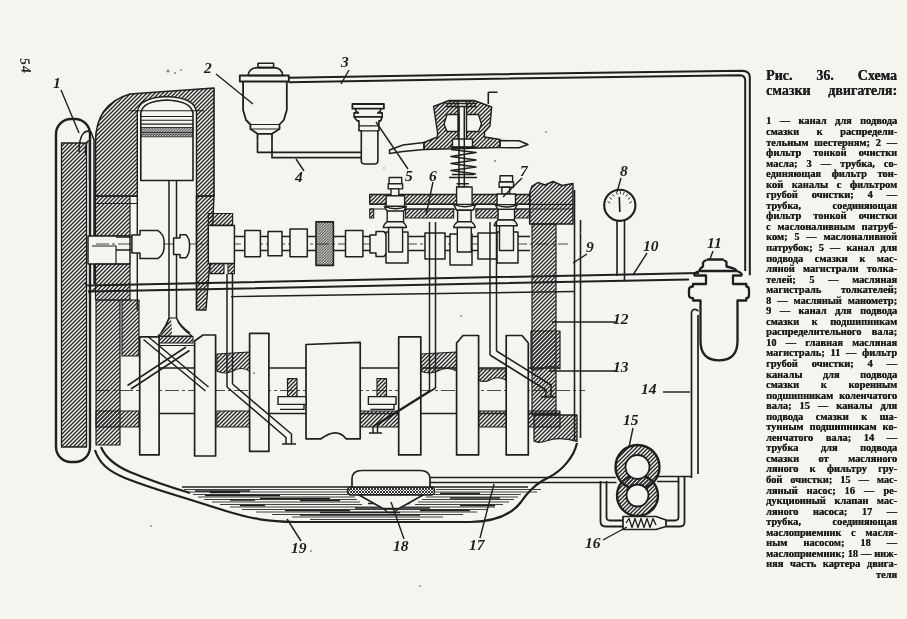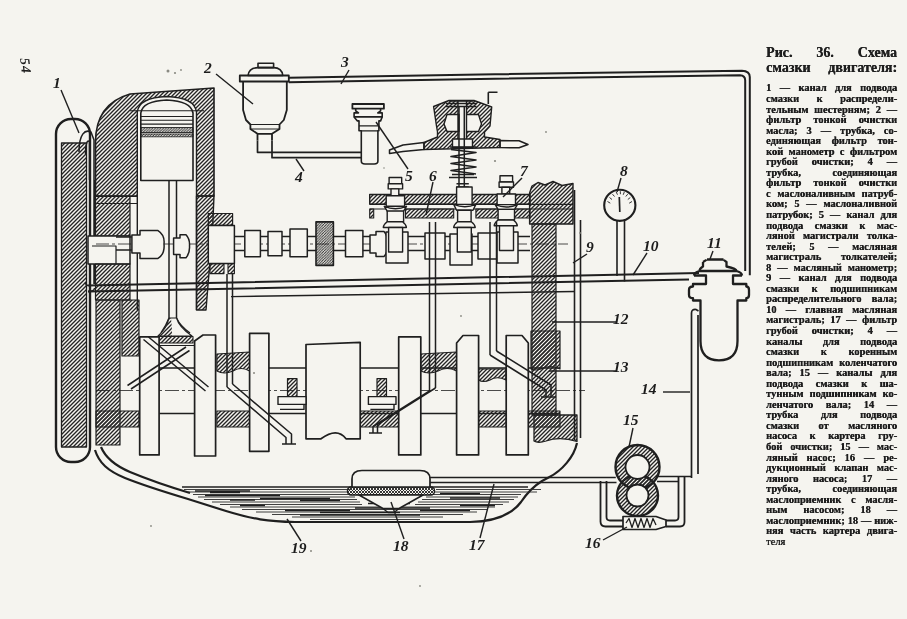--- a/index.html
+++ b/index.html
@@ -1,20 +1,20 @@
 <!DOCTYPE html>
 <html><head><meta charset="utf-8">
 <style>
 html,body{margin:0;padding:0;width:907px;height:619px;background:#f5f4ef;overflow:hidden}
 #page{position:relative;width:907px;height:619px;font-family:"Liberation Serif",serif;color:#1e1e1e}
-#cap{position:absolute;left:766px;top:45px;width:131px;text-shadow:0.35px 0 0 #1e1e1e}
+#cap{position:absolute;left:766px;top:68px;width:131px;text-shadow:0.35px 0 0 #1e1e1e}
 .t{font-size:14px;line-height:15.2px;font-weight:bold;text-align:justify;text-align-last:justify}
 .l{font-size:10.4px;line-height:10.55px;font-weight:bold;text-align:justify;text-align-last:justify}
-.lc{font-size:10.4px;line-height:10.55px;font-weight:normal;text-align:left}
-#body{margin-top:8px}
+.lc{font-size:10.4px;line-height:10.55px;font-weight:bold;text-align:right}
+#body{margin-top:18px}
 #pn{position:absolute;left:17px;top:58px;font-size:14px;font-style:italic;font-weight:bold;transform:rotate(83deg);transform-origin:center;letter-spacing:1px}
 svg{position:absolute;left:0;top:0}
 </style></head><body>
 <div id="page">
 
 <div id="pn">54</div>
 
 <svg width="907" height="619" viewBox="0 0 907 619">
 <defs>
 <pattern id="h" patternUnits="userSpaceOnUse" width="4" height="4">
@@ -383,48 +383,48 @@
 <div id="cap">
 <div class="t">Рис.&nbsp;&nbsp;36.&nbsp;&nbsp;Схема</div>
 <div class="t">смазки двигателя:</div>
 <div id="body">
 <div class="l">1 — канал для подвода</div>
 <div class="l">смазки к распредели-</div>
 <div class="l">тельным шестерням; 2 —</div>
 <div class="l">фильтр тонкой очистки</div>
 <div class="l">масла; 3 — трубка, со-</div>
 <div class="l">единяющая фильтр тон-</div>
-<div class="l">кой манометр с фильтром</div>
+<div class="l">кой каналы с фильтром</div>
 <div class="l">грубой очистки; 4 —</div>
 <div class="l">трубка, соединяющая</div>
 <div class="l">фильтр тонкой очистки</div>
 <div class="l">с маслоналивным патруб-</div>
 <div class="l">ком; 5 — маслоналивной</div>
 <div class="l">патрубок; 5 — канал для</div>
 <div class="l">подвода смазки к мас-</div>
 <div class="l">ляной магистрали толка-</div>
 <div class="l">телей; 5 — масляная</div>
 <div class="l">магистраль толкателей;</div>
 <div class="l">8 — масляный манометр;</div>
 <div class="l">9 — канал для подвода</div>
 <div class="l">смазки к подшипникам</div>
 <div class="l">распределительного вала;</div>
 <div class="l">10 — главная масляная</div>
-<div class="l">магистраль; 17 — фильтр</div>
+<div class="l">магистраль; 11 — фильтр</div>
 <div class="l">грубой очистки; 4 —</div>
 <div class="l">каналы для подвода</div>
 <div class="l">смазки к коренным</div>
 <div class="l">подшипникам коленчатого</div>
 <div class="l">вала; 15 — каналы для</div>
 <div class="l">подвода смазки к ша-</div>
 <div class="l">тунным подшипникам ко-</div>
 <div class="l">ленчатого вала; 14 —</div>
 <div class="l">трубка для подвода</div>
 <div class="l">смазки от масляного</div>
-<div class="l">насоса к картера гру-</div>
+<div class="l">ляного к фильтру гру-</div>
 <div class="l">бой очистки; 15 — мас-</div>
 <div class="l">ляный насос; 16 — ре-</div>
 <div class="l">дукционный клапан мас-</div>
 <div class="l">ляного насоса; 17 —</div>
 <div class="l">трубка, соединяющая</div>
 <div class="l">маслоприемник с масля-</div>
 <div class="l">ным насосом; 18 —</div>
 <div class="l">маслоприемник; 18 — ниж-</div>
 <div class="l">няя часть картера двига-</div>
 <div class="lc">теля</div>

